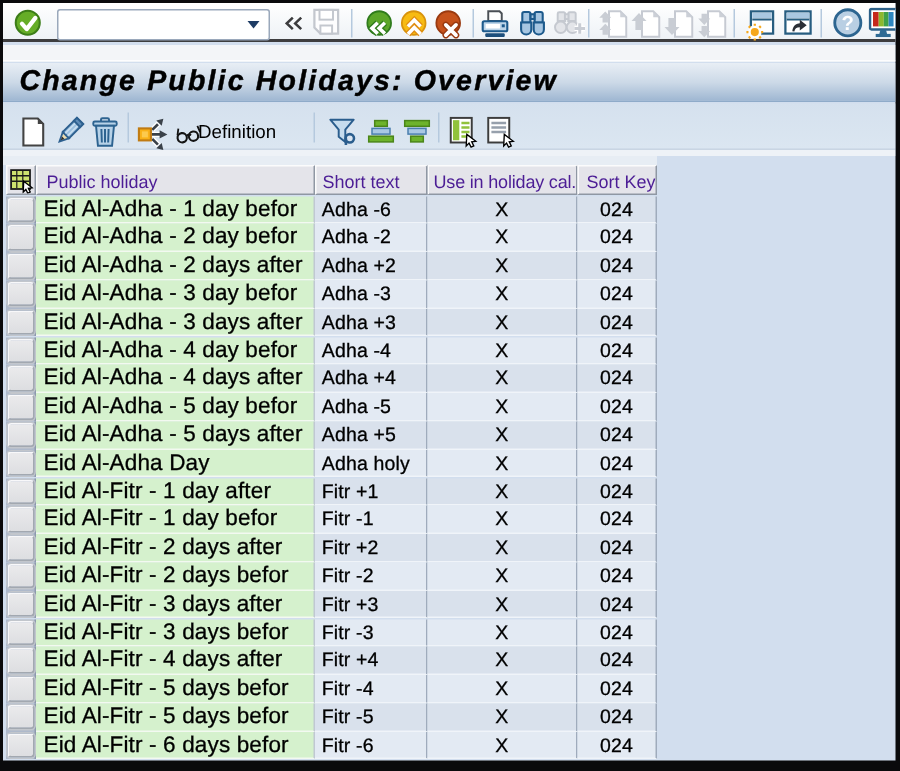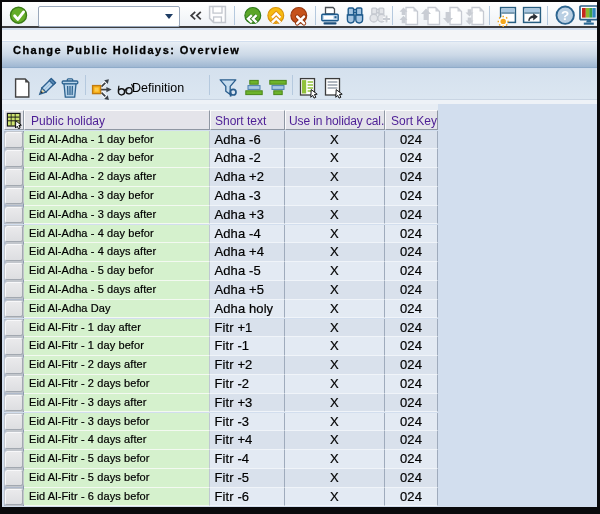--- a/index.html
+++ b/index.html
@@ -7,21 +7,21 @@
 #frame { position:absolute; left:0; top:0; width:600px; height:514px; background:#0a0a0c; }
 #content { position:absolute; left:2px; top:2px; width:595px; height:505px; background:#d2deee; overflow:hidden; }
 
 #tb { position:absolute; left:0; top:0; width:595px; height:26px;
   background:linear-gradient(#ffffff,#eef2f6); border-bottom:2px solid #3d3d3f; }
 #strip1 { position:absolute; left:0; top:28px; width:595px; height:11px; background:#f3f5f8; border-bottom:1px solid #fdfdfe; }
 
 #titlebar { position:absolute; left:0; top:40px; width:595px; height:26px;
   background:linear-gradient(#e8eef5 0%,#ccd9e7 52%,#9fb7d2 100%);
   border-bottom:1px solid #8fabc9; }
-#titlebar span { position:absolute; left:11px; top:2px; font-size:11px; font-weight:bold; color:#000; letter-spacing:1.45px; -webkit-text-stroke:0.3px #000; }
+#titlebar span { position:absolute; left:11px; top:2px; font-size:19px; font-weight:bold; font-style:italic; color:#000; letter-spacing:1.45px; -webkit-text-stroke:0.3px #000; }
 
 #apptb { position:absolute; left:0; top:67px; width:595px; height:31px;
   background:linear-gradient(#d5e1ee,#dbe6f1); border-bottom:1px solid #c9d5e3; }
 #strip2 { position:absolute; left:0; top:98px; width:595px; height:4px; background:#eef2f7; }
 #strip3 { position:absolute; left:0; top:102px; width:436px; height:6px; background:#e7edf4; }
 
 .vsep { position:absolute; width:1px; background:#b5c9de; }
 .vsep.t { top:4px; height:19px; }
 .vsep.a { top:73px; height:20px; }
 #thead { position:absolute; left:2px; top:108px; height:20px; width:434px; }
@@ -30,21 +30,21 @@
   border-right:1px solid #8f97a3; border-bottom:1px solid #8f97a3;
   font-size:12px; color:#4c1d95; padding:3px 0 0 6px; white-space:nowrap; overflow:hidden; }
 .trow { position:absolute; left:2px; height:18.8px; }
 .selcell { position:absolute; left:0; top:0; width:20px; height:18.8px; background:#aeb9cb; border-right:1px solid #8d99ad; }
 .selbtn { position:absolute; left:1px; top:1px; width:17.5px; height:16.5px;
   background:linear-gradient(#eaeaec,#dddee1); border:1px solid #f8f8fa;
   border-right-color:#a2a8b0; border-bottom-color:#a2a8b0; border-radius:2.5px;
   box-shadow:0 0 0 1px #c2c6cc; }
 .gcell { position:absolute; left:20px; top:0; width:186px; height:18.8px; background:#d5f1cd;
   border-right:1px solid #c0c8d2; border-bottom:1.5px solid #f3f9f1;
-  font-size:11px; letter-spacing:0.1px; color:#000; -webkit-text-stroke:0.2px #000; line-height:17.5px; padding-left:5px; white-space:nowrap; overflow:hidden; }
+  font-size:15px; letter-spacing:0.1px; color:#000; -webkit-text-stroke:0.2px #000; line-height:17.5px; padding-left:5px; white-space:nowrap; overflow:hidden; }
 .bcell { position:absolute; top:0; height:18.8px;
   border-right:1px solid #9fabbc; border-bottom:1.5px solid #f0f4f9;
   font-size:13px; letter-spacing:0.1px; color:#000; -webkit-text-stroke:0.2px #000; line-height:17.5px; white-space:nowrap; overflow:hidden; }
 .bcell.dk { background:#d9e1ec; }
 .bcell.lt { background:#e3eaf3; }
 .c2 { left:206px; width:75px; padding-left:4.5px; }
 .c3 { left:281px; width:100px; text-align:center; }
 .c4 { left:381px; width:53px; text-align:center; }
 svg { position:absolute; }
 #deftext { position:absolute; left:130px; top:79px; font-size:12.5px; color:#000; }

